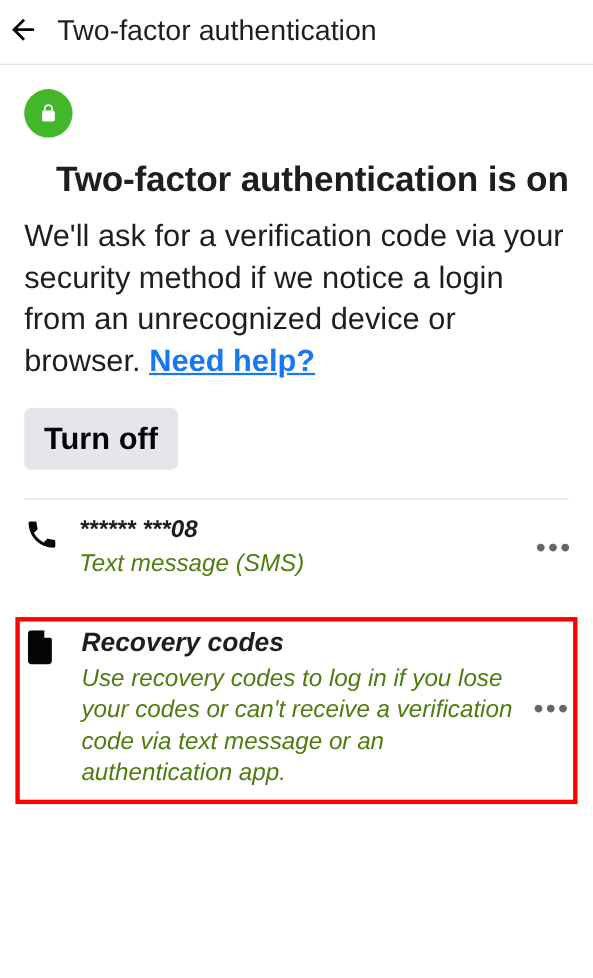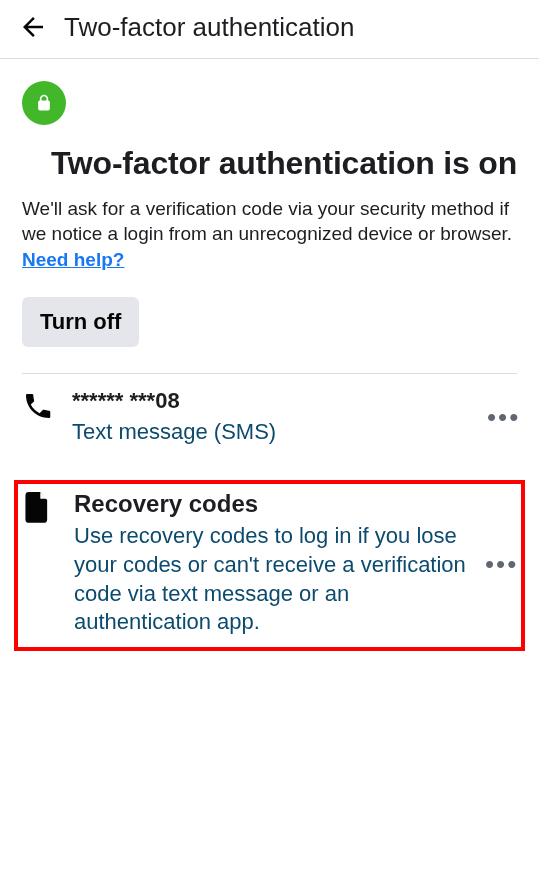--- a/index.html
+++ b/index.html
@@ -1,67 +1,67 @@
 <!DOCTYPE html>
 <html><head>
 <meta charset="utf-8">
 <style>
   * { box-sizing: border-box; margin: 0; padding: 0; }
   html, body { width: 539px; height: 889px; font-family: Helvetica, Arial, sans-serif; background: #fff; color: #1c1e21; }
   .header {
     display: flex;
     align-items: center;
-    padding: 10px 16px 14px 16px;
+    padding: 10px 16px 14px 4px;
     border-bottom: 1px solid #ddd;
   }
   .back-arrow {
     width: 34px; height: 34px;
     display: flex; align-items: center; justify-content: center;
     margin-right: 14px;
   }
   .header-title { font-size: 26px; font-weight: 400; }
   .content { padding: 0 22px; }
   .badge {
     width: 44px; height: 44px;
     background: #42b72a;
     border-radius: 50%;
     display: flex; align-items: center; justify-content: center;
     margin-top: 22px;
   }
   .h1 { font-size: 32px; font-weight: 700; margin-top: 20px; line-height: 1.15; letter-spacing: -0.2px; text-align: right; }
-  .desc { font-size: 19px; line-height: 1.35; margin-top: 14px; color: #1c1e21; }
+  .desc { font-size: 28px; line-height: 1.35; margin-top: 14px; color: #1c1e21; }
   .help-link { color: #1877f2; font-weight: 700; }
   .turn-off {
     display: inline-block;
     background: #e4e6eb;
     border: none;
     border-radius: 6px;
-    font-size: 22px;
+    font-size: 28px;
     font-weight: 600;
     padding: 12px 18px;
     margin-top: 24px;
     color: #050505;
     font-family: inherit;
   }
   .divider { height: 1px; background: #ddd; margin: 26px 0 0 0; }
   .h2 { font-size: 28px; font-weight: 700; margin-top: 22px; }
   .method-row {
     display: flex;
     align-items: flex-start;
     margin-top: 14px;
     position: relative;
   }
   .method-icon {
     width: 36px; flex-shrink: 0;
     margin-right: 14px;
     margin-top: 2px;
   }
-  .method-body { flex: 1; }
+  .method-body { flex: 1; font-style: italic; }
   .method-title { font-size: 22px; font-weight: 600; color: #1c1e21; }
-  .method-sub { font-size: 22px; color: #0c4a6e; margin-top: 4px; line-height:1.3;}
+  .method-sub { font-size: 22px; color: #4d7c0f; margin-top: 4px; line-height:1.3;}
   .ellipsis {
     width: 30px;
     color: #606770;
     font-size: 26px;
     line-height: 1;
     letter-spacing: 2px;
     align-self: center;
     text-align: center;
   }
   .highlight-box {

